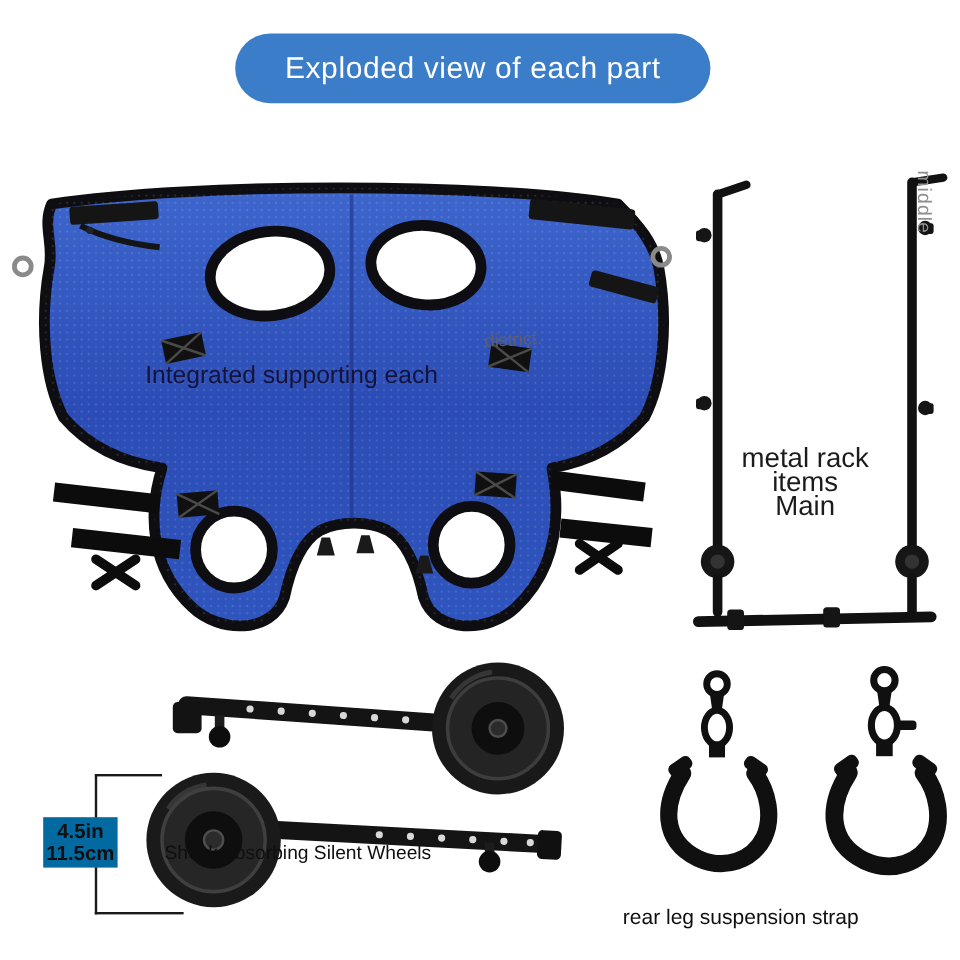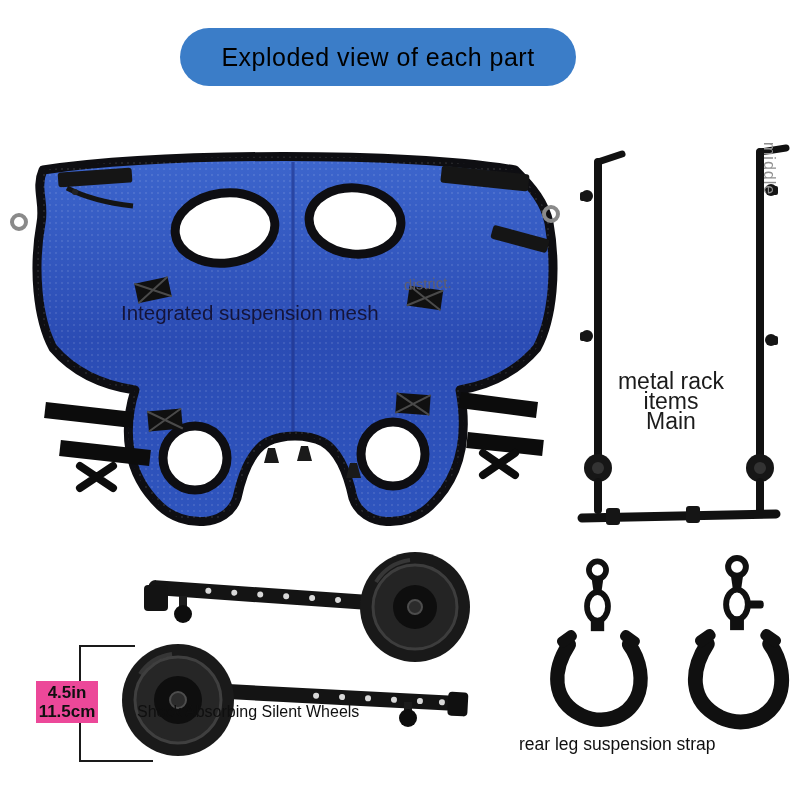--- a/index.html
+++ b/index.html
@@ -1,31 +1,31 @@
 <!DOCTYPE html>
 <html><head>
 <meta charset="utf-8">
 <style>
   * { margin:0; padding:0; box-sizing:border-box; }
   html,body { background:#ffffff; font-family:"Liberation Sans", sans-serif; }
   .stage { position:relative; width:800px; height:800px; background:#ffffff; overflow:hidden; }
   .abs { position:absolute; }
   .banner {
-    left:180px; top:28px; width:396px; height:58px;
+    left:196px; top:28px; width:396px; height:58px;
     background:#3b7dc8; border-radius:30px;
     display:flex; align-items:center; justify-content:center;
-    color:#000000; font-size:25px; letter-spacing:.5px; z-index:5;
+    color:#ffffff; font-size:25px; letter-spacing:.5px; z-index:5;
   }
   .harness-label { left:121px; top:301px; font-size:20.5px; color:#14143a; z-index:4; }
   .watermark { left:404px; top:275px; font-size:15px; color:#5f5f6e; transform:rotate(-3deg); z-index:4; }
   .rack-label { left:606px; top:371px; width:130px; text-align:center; font-size:23px; color:#1b1b1b; line-height:20px; z-index:4; }
   .middle-note { left:760px; top:142px; writing-mode:vertical-rl; font-size:16px; color:#8f8f8f; letter-spacing:1px; z-index:4; }
-  .dim-label { left:36px; top:681px; width:62px; text-align:center; font-weight:bold; font-size:17px; line-height:19px; color:#101010; background:#ec4899; padding:2px 0; z-index:4; }
+  .dim-label { left:36px; top:681px; width:62px; text-align:center; font-weight:bold; font-size:17px; line-height:19px; color:#101010; background:#0369a1; padding:2px 0; z-index:4; }
   .wheels-label { left:137px; top:703px; font-size:16px; color:#0f0f0f; z-index:4; }
-  .straps-label { left:519px; top:734px; font-size:17.5px; color:#0f0f0f; z-index:4; }
+  .straps-label { left:519px; top:754px; font-size:17.5px; color:#0f0f0f; z-index:4; }
   .line { background:#1a1a1a; z-index:2; }
   svg.part { position:absolute; z-index:1; }
 </style>
 </head>
 <body>
 
 <div class="stage">
 
   <div class="abs banner">
     <span>Exploded view of each part</span>
@@ -212,21 +212,21 @@
       <path d="M49,24 h12 l-2,14 h-8 z" fill="#101010" stroke="none"></path>
       <ellipse cx="55" cy="52" rx="11" ry="15" stroke-width="6"></ellipse>
       <rect x="66" y="48" width="16" height="8" rx="3" fill="#101010" stroke="none"></rect>
       <rect x="48" y="66" width="14" height="12" fill="#101010" stroke="none"></rect>
       <path d="M25,92 C8,118 6,150 38,166 C62,177 86,168 96,148 C104,131 100,108 88,92" stroke-width="15" stroke-linecap="round"></path>
       <rect x="12" y="80" width="22" height="12" rx="5" fill="#101010" stroke="none" transform="rotate(-35 23 86)"></rect>
       <rect x="78" y="80" width="22" height="12" rx="5" fill="#101010" stroke="none" transform="rotate(35 89 86)"></rect>
     </g>
   </svg>
 
-  <div class="abs harness-label">Integrated suspension mesh</div>
+  <div class="abs harness-label">Integrated supporting each</div>
   <div class="abs watermark">district.</div>
 
   <div class="abs rack-label">
     <div>metal rack</div>
     <div>items</div>
     <div>Main</div>
   </div>
 
   <div class="abs middle-note">middle</div>
 

